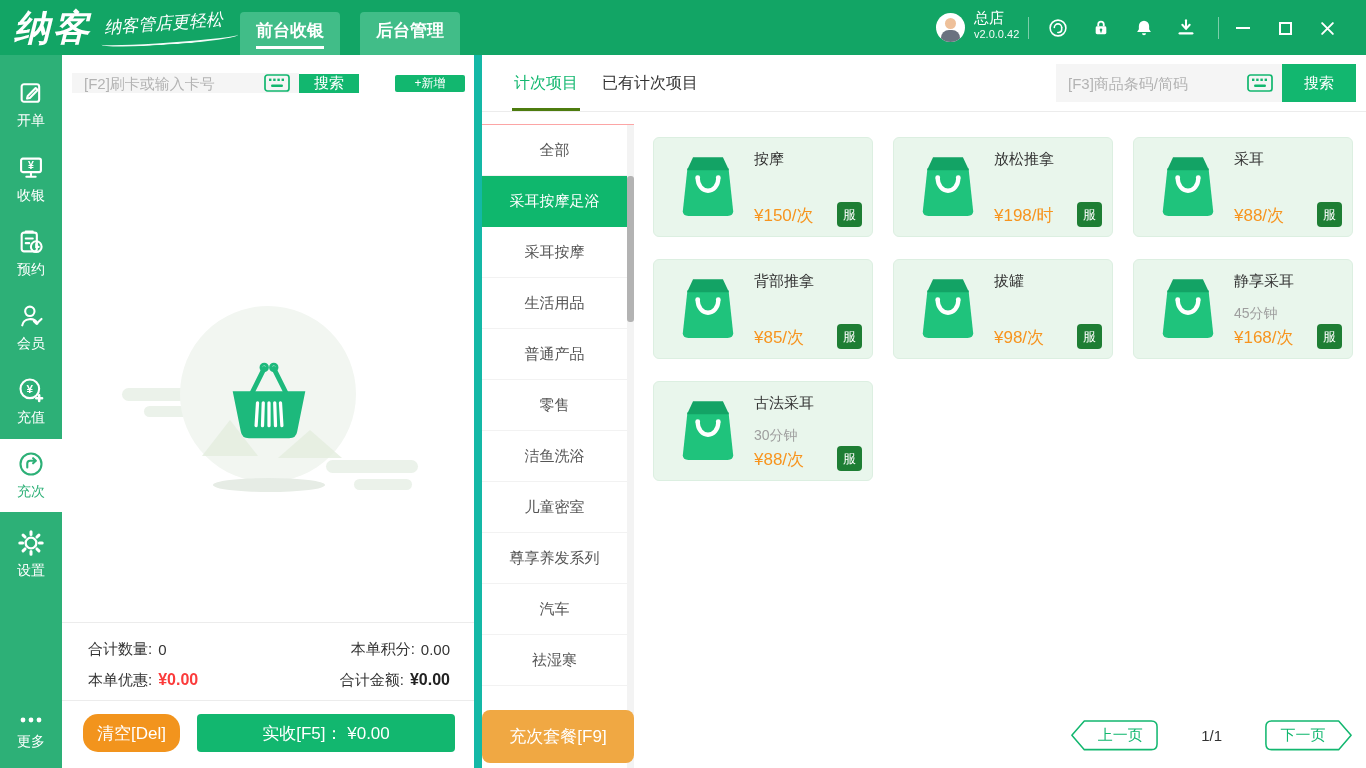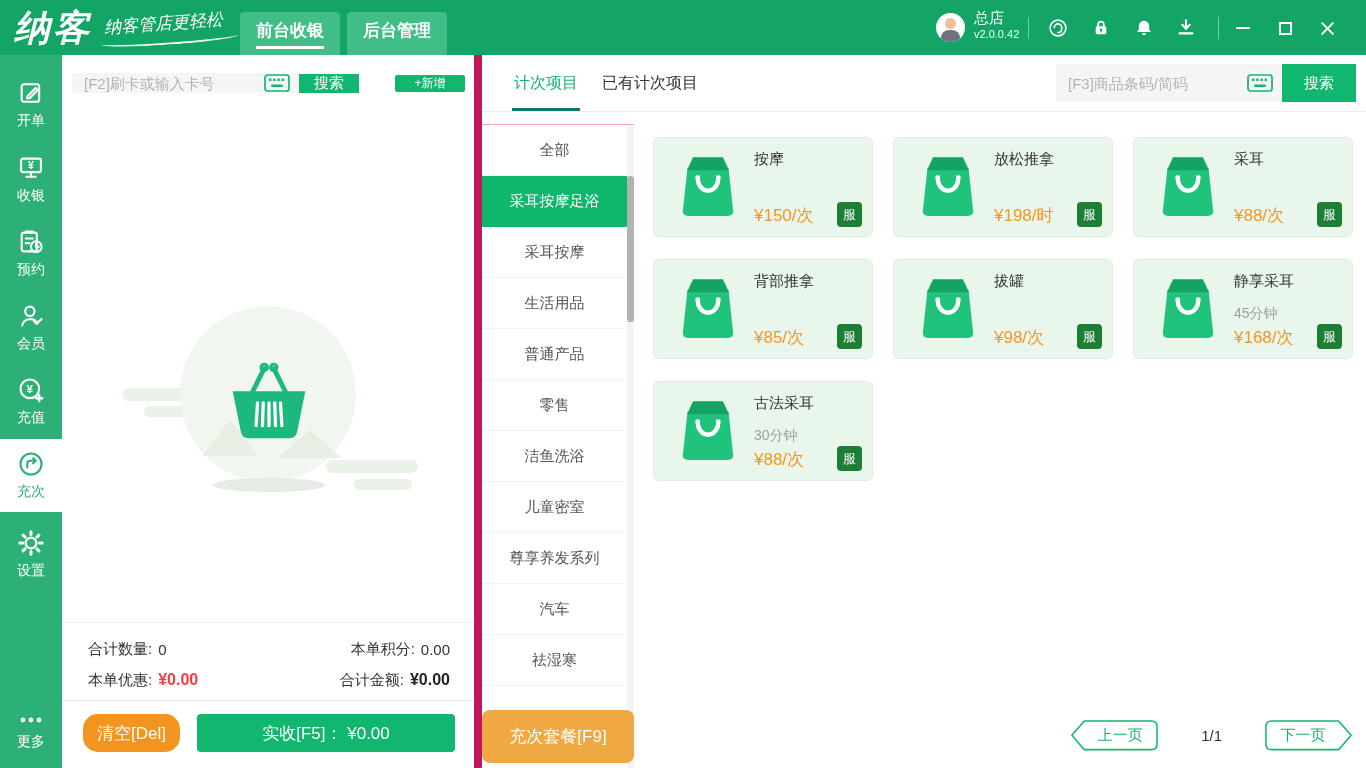--- a/index.html
+++ b/index.html
@@ -1,25 +1,25 @@
 <!DOCTYPE html>
 <html><head>
 <meta charset="utf-8">
 <style>
   * { margin:0; padding:0; box-sizing:border-box; }
   html,body { width:1366px; height:768px; }
   body { font-family:"Liberation Sans","DejaVu Sans",sans-serif; background:#e8e8e8; overflow:hidden; }
-  .app { position:relative; width:1366px; height:768px; background:#be185d; overflow:hidden; }
+  .app { position:relative; width:1366px; height:768px; background:#14b8a6; overflow:hidden; }
 
   
   .topbar { position:absolute; top:0; left:0; right:0; height:55px; background:#12a565; z-index:10; }
   .logo { position:absolute; left:14px; top:4px; font-size:36px; font-weight:bold; font-style:italic; color:#fff; letter-spacing:3px; }
   .tagline { position:absolute; left:104px; top:12px; color:#fff; font-size:17px; font-style:italic; transform:rotate(-4deg); }
   .tagline::after { content:""; position:absolute; left:-4px; right:-14px; bottom:-10px; height:8px; border-bottom:2px solid rgba(255,255,255,.95); border-radius:50%; }
-  .top-tabs { position:absolute; left:240px; top:12px; display:flex; gap:7px; height:43px; }
+  .top-tabs { position:absolute; left:240px; top:12px; display:flex; gap:20px; height:43px; }
   .top-tab { width:100px; background:#41bd88; color:#fff; font-size:17px; font-weight:bold; border-radius:4px 4px 0 0; display:flex; align-items:center; justify-content:center; cursor:pointer; }
   .top-tab .tab-text { padding-bottom:4px; border-bottom:3px solid transparent; }
   .top-tab.active .tab-text { border-bottom-color:#fff; }
   .avatar { position:absolute; left:936px; top:13px; width:29px; height:29px; border-radius:50%; background:#fff; overflow:hidden; }
   .avatar .head { position:absolute; left:9px; top:5px; width:11px; height:11px; border-radius:50%; background:#eec09a; }
   .avatar .bodyshape { position:absolute; left:5px; top:17px; width:19px; height:12px; border-radius:8px 8px 0 0; background:#6b7280; }
   .store-info { position:absolute; left:974px; top:9px; color:#fff; line-height:1.25; }
   .store-name { font-size:15px; }
   .store-version { font-size:11px; opacity:.95; }
   .top-sep { position:absolute; top:17px; width:1px; height:22px; background:rgba(255,255,255,.45); }
@@ -59,21 +59,21 @@
   .cart-actions { position:absolute; left:0; right:0; bottom:16px; padding:0 19px 0 21px; display:flex; }
   .btn-clear { width:97px; height:38px; background:#f2941d; color:#fff; font-size:17px; border-radius:15px; }
   .btn-pay { flex:1; margin-left:17px; height:38px; font-size:17px; border-radius:4px; }
 
   
   .main { position:absolute; left:482px; top:55px; right:0; bottom:0; background:#fff; }
   .main-tabs { position:absolute; top:0; left:0; right:0; height:57px; border-bottom:1px solid #ececec; background:#fff; }
   .main-tab { position:absolute; top:0; height:56px; display:flex; align-items:center; font-size:16px; color:#333; cursor:pointer; }
   .main-tab .tab-inner { padding:17px 2px; }
   .main-tab.active { color:#12b76f; }
-  .main-tab.active .tab-inner { border-bottom:3px solid #0f766e; padding-bottom:14px; }
+  .main-tab.active .tab-inner { border-bottom:3px solid #4d7c0f; padding-bottom:14px; }
   .main-search { position:absolute; right:10px; top:9px; height:38px; display:flex; }
   .main-search .input-wrap { width:226px; }
   .btn-search-main { width:74px; font-size:15px; }
 
   .categories { position:absolute; left:0; top:69px; width:152px; bottom:0; background:#fff; border-top:1px solid #fca5a5; overflow:hidden; }
   .cat-item { height:51px; line-height:50px; text-align:center; font-size:15px; color:#555; border-bottom:1px solid #f2f2f2; cursor:pointer; width:145px; }
   .cat-item.active { background:#0fb76d; color:#fff; border-color:#0fb76d; }
   .cat-scrollbar { position:absolute; right:0; top:0; bottom:0; width:7px; background:#f3f3f3; }
   .cat-thumb { position:absolute; left:0; top:51px; width:7px; height:146px; background:#b3b3b3; border-radius:3px; cursor:pointer; }
   .package-btn { position:absolute; left:0; bottom:5px; width:152px; height:53px; background:#f0a843; color:#fff; font-size:17px; border:none; border-radius:8px; cursor:pointer; z-index:4; font-family:inherit; }

